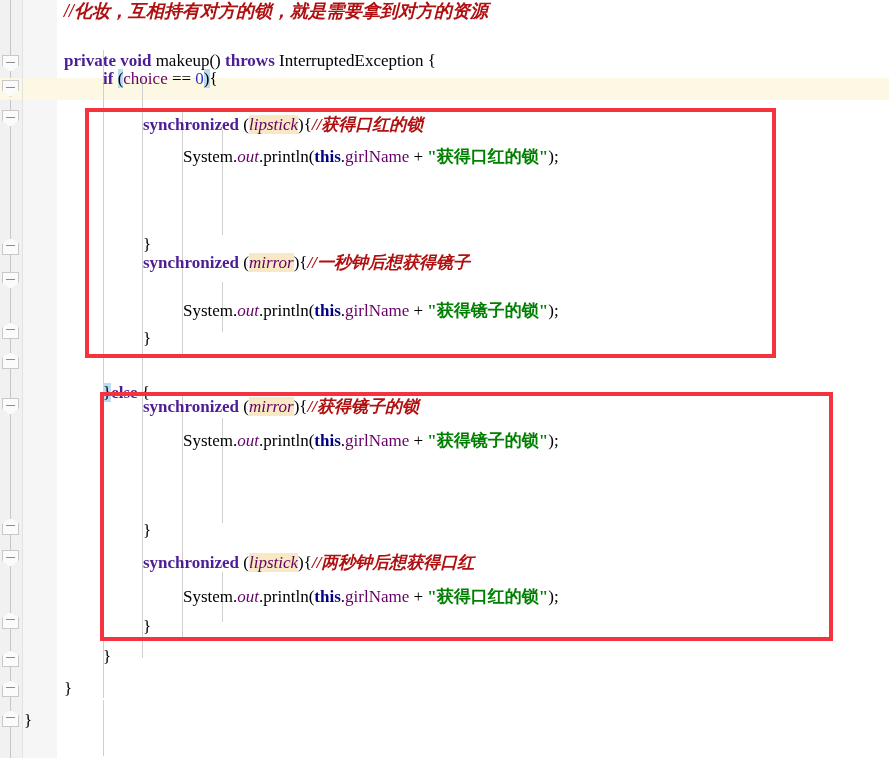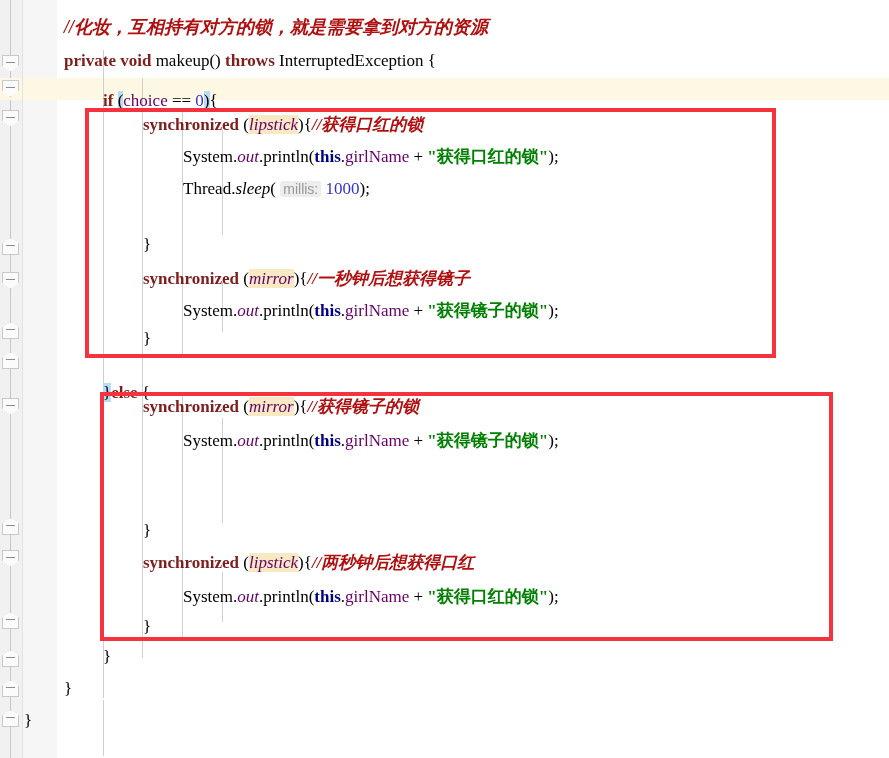--- a/index.html
+++ b/index.html
@@ -131,21 +131,21 @@
   .ln {
     position: absolute;
     white-space: pre;
     font-family: "Liberation Serif", "DejaVu Serif", serif;
     font-size: 17px;
     line-height: 18px;
     color: #000000;
   }
 
   
-  .kw      { color: #7f1d1d; font-weight: bold; }
+  .kw      { color: #4c1d95; font-weight: bold; }
   .cmt     { color: #b01010; font-style: italic; font-weight: bold; }
   .str     { color: #008000; font-weight: bold; }
   .num     { color: #3333cc; }
   .fld     { color: #660066; }
   .cls     { color: #000000; }
   .ital    { color: #000080; font-style: italic; }
   .italk   { color: #660066; font-style: italic; }
   .plain   { color: #000000; }
   .thisk   { color: #000080; font-weight: bold; margin-top: 20px; }
   .punct   { color: #000000; }
@@ -263,35 +263,34 @@
     <div class="iguide" style="left:46px;top:50px;height:648px;"></div>
     <div class="iguide" style="left:46px;top:700px;height:56px;"></div>
     <div class="iguide" style="left:85px;top:78px;height:580px;"></div>
     <div class="iguide" style="left:125px;top:108px;height:250px;"></div>
     <div class="iguide" style="left:125px;top:396px;height:244px;"></div>
     <div class="iguide" style="left:165px;top:130px;height:105px;"></div>
     <div class="iguide" style="left:165px;top:282px;height:50px;"></div>
     <div class="iguide" style="left:165px;top:418px;height:105px;"></div>
     <div class="iguide" style="left:165px;top:572px;height:50px;"></div>
 
-    <div class="ln" style="left:7px;top:18px;font-size:18px;"><span class="cmt">//化妆，互相持有对方的锁，就是需要拿到对方的资源</span></div>
+    <div class="ln" style="left:7px;top:2px;font-size:18px;"><span class="cmt">//化妆，互相持有对方的锁，就是需要拿到对方的资源</span></div>
 
     <div class="ln" style="left:7px;top:52px;"><span class="kw">private</span><span class="plain"> </span><span class="kw">void</span><span class="plain"> </span><span class="plain">makeup()</span><span class="plain"> </span><span class="kw">throws</span><span class="plain"> </span><span class="cls">InterruptedException</span><span class="plain"> </span><span class="punct">{</span></div>
 
-    <div class="ln" style="left:46px;top:92px;"><span class="kw">if</span><span class="plain"> </span><span class="hl-brace punct">(</span><span class="fld">choice</span><span class="plain"> </span><span class="punct">==</span><span class="plain"> </span><span class="num">0</span><span class="hl-brace punct">)</span><span class="punct">{</span></div>
+    <div class="ln" style="left:46px;top:70px;"><span class="kw">if</span><span class="plain"> </span><span class="hl-brace punct">(</span><span class="fld">choice</span><span class="plain"> </span><span class="punct">==</span><span class="plain"> </span><span class="num">0</span><span class="hl-brace punct">)</span><span class="punct">{</span></div>
 
     <div class="ln" style="left:86px;top:116px;"><span class="kw">synchronized</span><span class="plain"> </span><span class="punct">(</span><span class="hl-id">lipstick</span><span class="punct">)</span><span class="punct">{</span><span class="cmt">//获得口红的锁</span></div>
 
     <div class="ln" style="left:126px;top:148px;"><span class="cls">System</span><span class="punct">.</span><span class="italk">out</span><span class="punct">.</span><span class="plain">println</span><span class="punct">(</span><span class="thisk">this</span><span class="punct">.</span><span class="fld">girlName</span><span class="plain"> </span><span class="punct">+</span><span class="plain"> </span><span class="str">"获得口红的锁"</span><span class="punct">)</span><span class="punct">;</span></div>
 
-    <div class="ln" style="left:126px;top:180px;"><span class="cls">Thread</span><span class="punct">.</span><span class="ital" style="color:#000000;">sleep</span><span class="punct">(</span><span class="plain"> </span><span class="phint">millis:</span><span class="plain"> </span><span class="num">1000</span><span class="punct">)</span><span class="punct">;</span></div>
 
     <div class="ln" style="left:86px;top:236px;"><span class="punct">}</span></div>
 
-    <div class="ln" style="left:86px;top:270px;"><span class="kw">synchronized</span><span class="plain"> </span><span class="punct">(</span><span class="hl-id">mirror</span><span class="punct">)</span><span class="punct">{</span><span class="cmt">//一秒钟后想获得镜子</span></div>
+    <div class="ln" style="left:86px;top:254px;"><span class="kw">synchronized</span><span class="plain"> </span><span class="punct">(</span><span class="hl-id">mirror</span><span class="punct">)</span><span class="punct">{</span><span class="cmt">//一秒钟后想获得镜子</span></div>
 
     <div class="ln" style="left:126px;top:302px;"><span class="cls">System</span><span class="punct">.</span><span class="italk">out</span><span class="punct">.</span><span class="plain">println</span><span class="punct">(</span><span class="thisk">this</span><span class="punct">.</span><span class="fld">girlName</span><span class="plain"> </span><span class="punct">+</span><span class="plain"> </span><span class="str">"获得镜子的锁"</span><span class="punct">)</span><span class="punct">;</span></div>
 
     <div class="ln" style="left:86px;top:330px;"><span class="punct">}</span></div>
 
     <div class="ln" style="left:46px;top:384px;font-family:Liberation Serif, serif;"><span class="hl-brace punct">}</span><span class="kw">else</span><span class="plain"> </span><span class="punct">{</span></div>
 
     <div class="ln" style="left:86px;top:398px;"><span class="kw">synchronized</span><span class="plain"> </span><span class="punct">(</span><span class="hl-id">mirror</span><span class="punct">)</span><span class="punct">{</span><span class="cmt">//获得镜子的锁</span></div>
 
     <div class="ln" style="left:126px;top:432px;"><span class="cls">System</span><span class="punct">.</span><span class="italk">out</span><span class="punct">.</span><span class="plain">println</span><span class="punct">(</span><span class="thisk">this</span><span class="punct">.</span><span class="fld">girlName</span><span class="plain"> </span><span class="punct">+</span><span class="plain"> </span><span class="str">"获得镜子的锁"</span><span class="punct">)</span><span class="punct">;</span></div>

